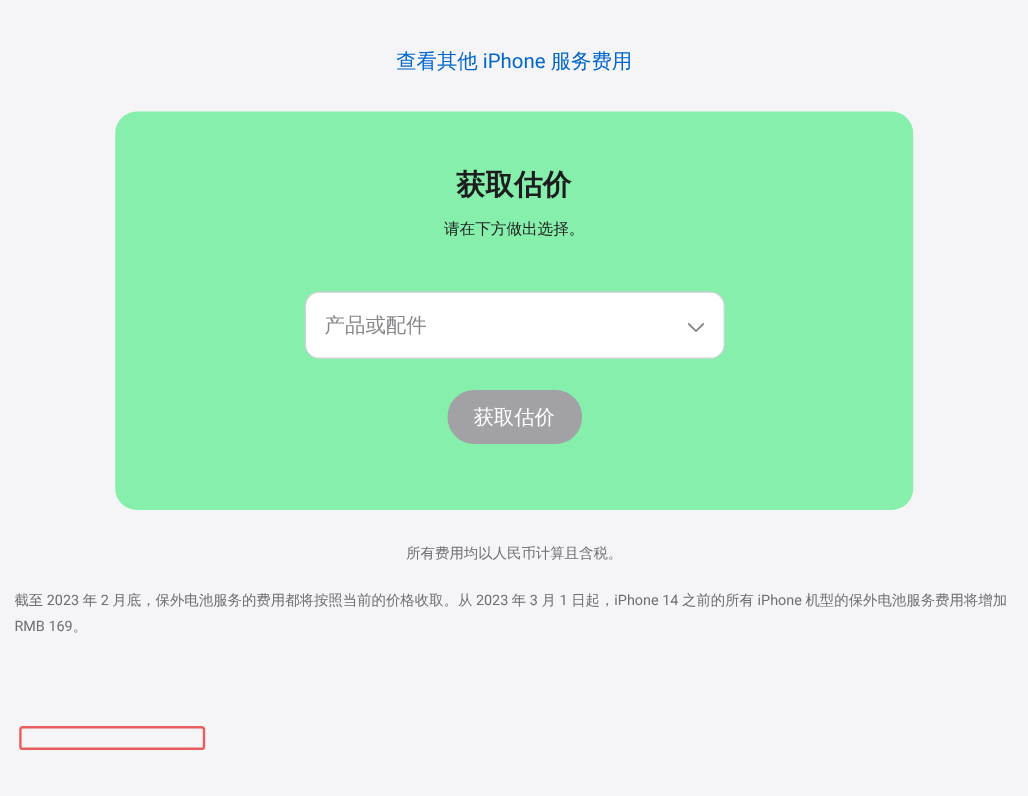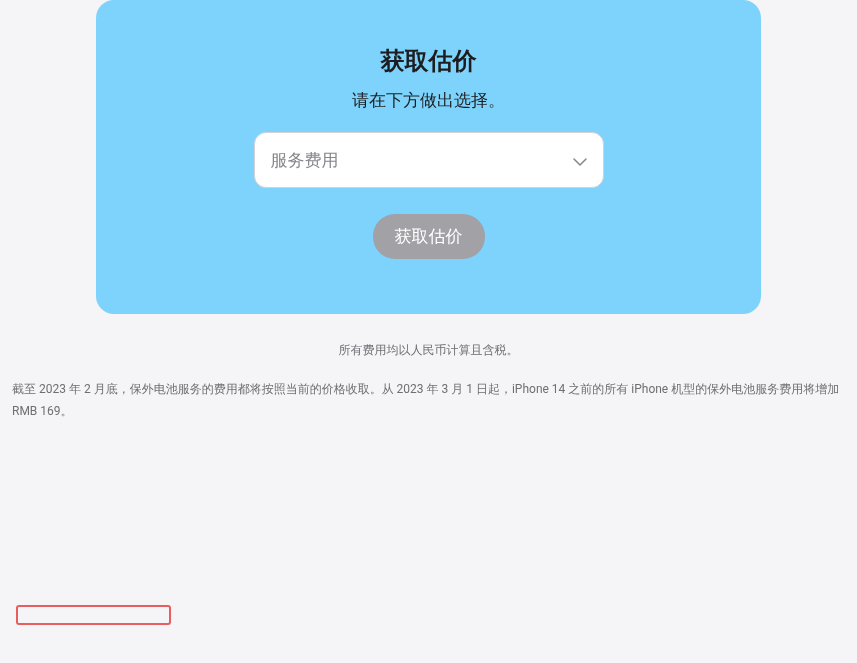--- a/index.html
+++ b/index.html
@@ -22,37 +22,37 @@
       text-align: center;
       margin-top: 40px;
       margin-bottom: 30px;
     }
     .top-link-text {
       color: #0066cc;
       font-size: 17px;
       cursor: pointer;
     }
     .card {
-      background: #7dd3fc;
+      background: #86efac;
       border-radius: 18px;
       width: 665px;
       margin: 0 auto;
       padding: 45px 50px 55px 50px;
       text-align: center;
     }
     .card-title {
       font-size: 24px;
       font-weight: 600;
       color: #1d1d1f;
       margin-bottom: 12px;
     }
     .card-subtitle {
-      font-size: 17px;
+      font-size: 13px;
       color: #1d1d1f;
-      margin-bottom: 20px;
+      margin-bottom: 43px;
     }
     .select-field {
       position: relative;
       width: 350px;
       margin: 0 auto 26px auto;
     }
     .select-field:nth-of-type(2) {
       margin-bottom: 18px;
     }
     .select-box {
@@ -119,28 +119,31 @@
       left: 16px;
       top: 605px;
       width: 155px;
       height: 20px;
     }
   </style>
 </head>
 <body>
 
 <div class="container">
+  <div class="top-link">
+    <span class="top-link-text">查看其他 iPhone 服务费用</span>
+  </div>
 
   <div class="card">
     <div class="card-title">获取估价</div>
     <div class="card-subtitle">请在下方做出选择。</div>
 
     <div class="select-field">
       <div class="select-box">
-        <span class="select-placeholder">服务费用</span>
+        <span class="select-placeholder">产品或配件</span>
         <span class="chevron-icon">
           <svg width="14" height="8" viewBox="0 0 14 8" fill="none">
             <path d="M1 1L7 7L13 1" stroke="#86868b" stroke-width="1.5" stroke-linecap="round" stroke-linejoin="round"></path>
           </svg>
         </span>
       </div>
     </div>
 
 
 

